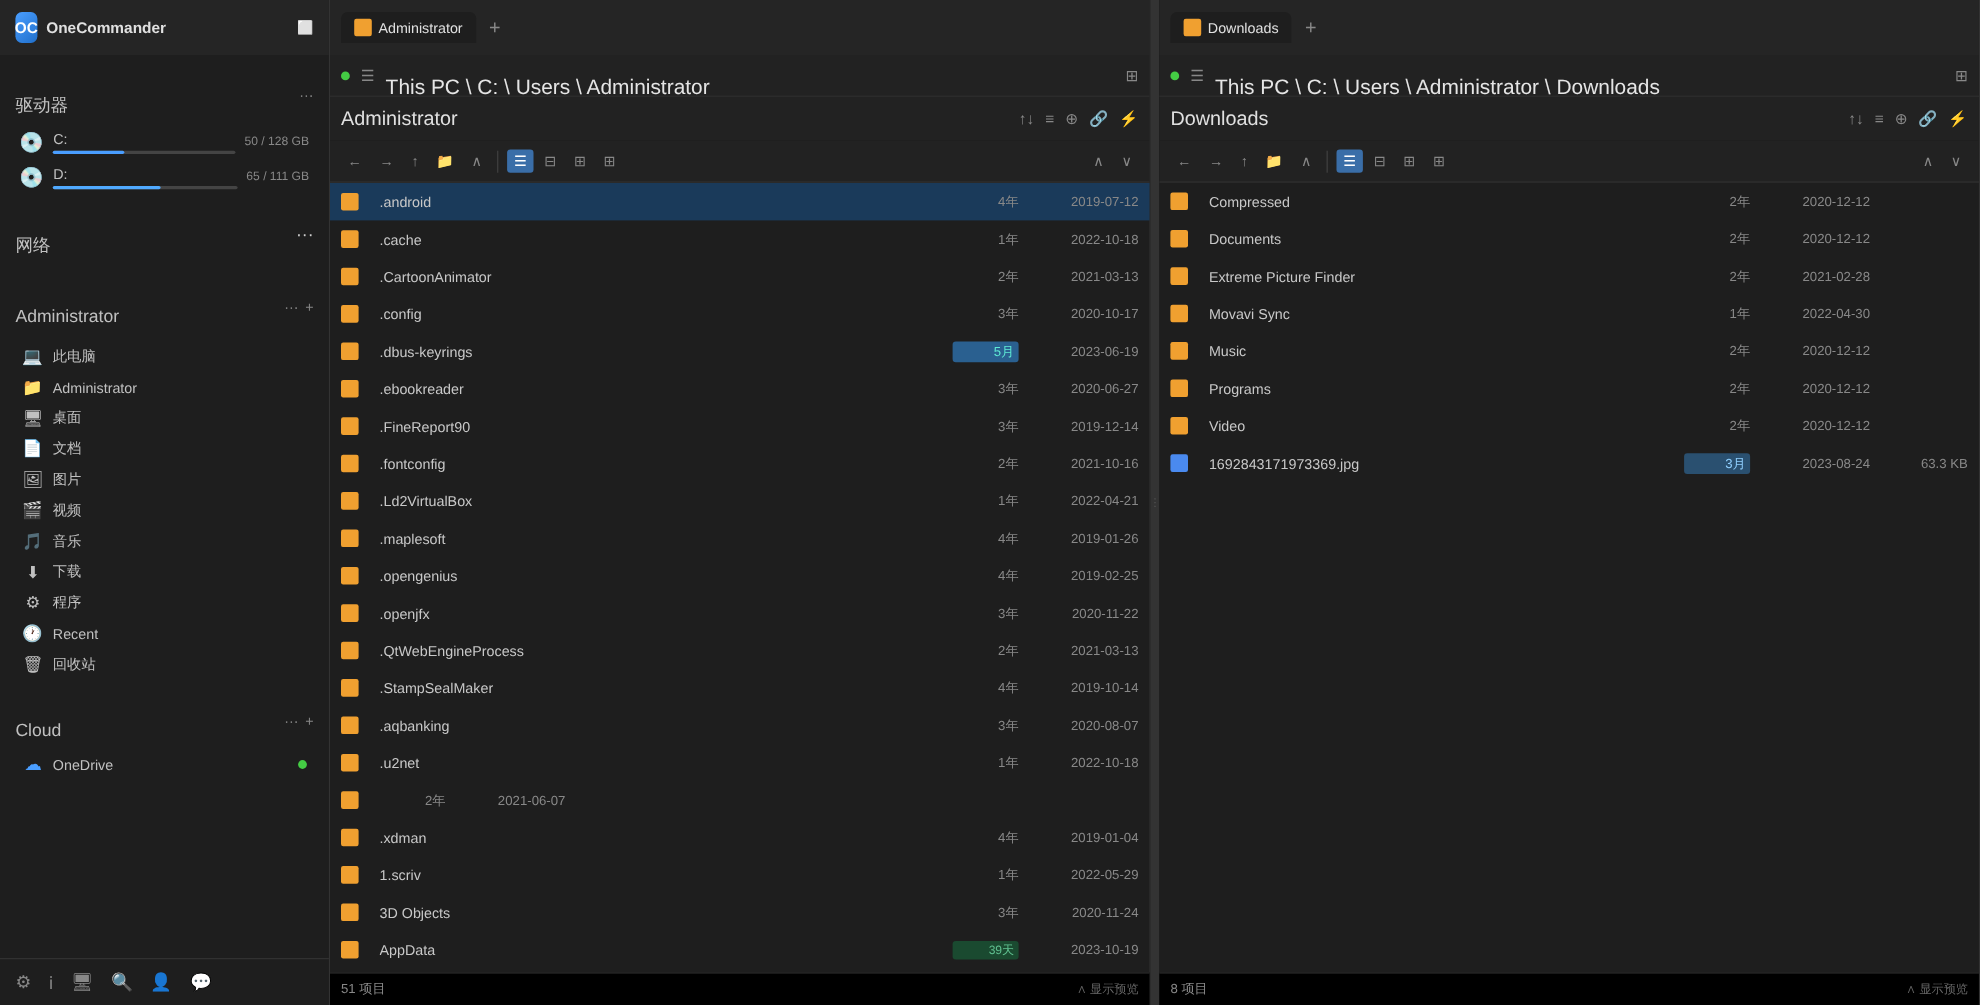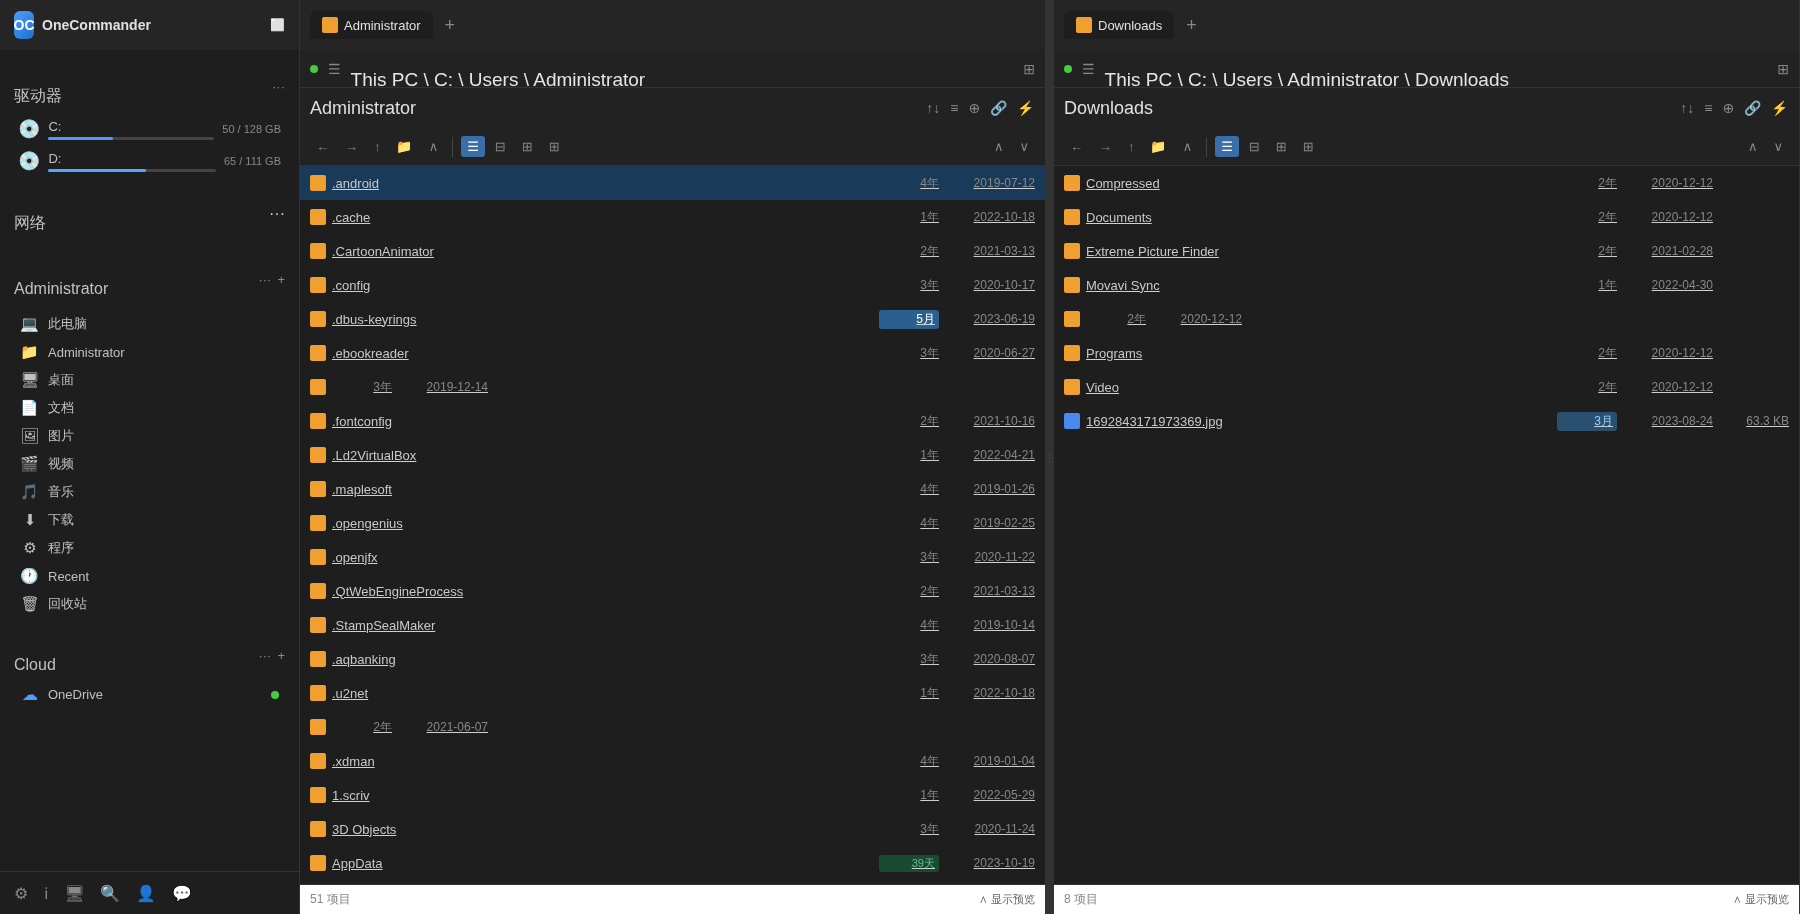--- a/index.html
+++ b/index.html
@@ -339,25 +339,24 @@
 
     .file-list::-webkit-scrollbar-thumb {
       background: #444;
       border-radius: 4px;
     }
 
     .file-row {
       display: flex;
       align-items: center;
       padding: 17px 10px;
-      gap: 6px;
+      gap: 19px;
       cursor: pointer;
       font-size: 13px;
       height: 26px;
-      text-decoration: underline;
     }
     .file-row.selected { background: #1a3a5a; }
 
     .file-row-icon {
       width: 16px;
       height: 16px;
       background: #f0a030;
       border-radius: 2px;
       flex-shrink: 0;
     }
@@ -376,42 +375,42 @@
 
     .file-row-age {
       width: 60px;
       text-align: right;
       color: #888;
       font-size: 12px;
     }
 
     .file-row-age.highlighted-age {
       background: #2a6090;
-      color: #ffffff;
+      color: #5eead4;
       padding: 1px 4px;
       border-radius: 3px;
     }
 
     .file-row-date {
       width: 90px;
       text-align: right;
       color: #888;
       font-size: 12px;
     }
 
     .file-row-size {
       width: 70px;
       text-align: right;
       color: #888;
       font-size: 12px;
     }
 
     .panel-footer {
       height: 30px;
-      background: #ffffff;
+      background: #000000;
       border-top: 1px solid #333;
       display: flex;
       align-items: center;
       padding: 0 10px;
       font-size: 12px;
       color: #888;
       gap: 10px;
     }
 
     .footer-right {
@@ -669,20 +668,21 @@
           <span class="file-row-date">2023-06-19</span>
         </div>
         <div class="file-row">
           <span class="file-row-icon"></span>
           <span class="file-row-name">.ebookreader</span>
           <span class="file-row-age">3年</span>
           <span class="file-row-date">2020-06-27</span>
         </div>
         <div class="file-row">
           <span class="file-row-icon"></span>
+          <span class="file-row-name">.FineReport90</span>
           <span class="file-row-age">3年</span>
           <span class="file-row-date">2019-12-14</span>
         </div>
         <div class="file-row">
           <span class="file-row-icon"></span>
           <span class="file-row-name">.fontconfig</span>
           <span class="file-row-age">2年</span>
           <span class="file-row-date">2021-10-16</span>
         </div>
         <div class="file-row">
@@ -849,20 +849,21 @@
         </div>
         <div class="file-row">
           <span class="file-row-icon"></span>
           <span class="file-row-name">Movavi Sync</span>
           <span class="file-row-age">1年</span>
           <span class="file-row-date">2022-04-30</span>
           <span class="file-row-size"></span>
         </div>
         <div class="file-row">
           <span class="file-row-icon"></span>
+          <span class="file-row-name">Music</span>
           <span class="file-row-age">2年</span>
           <span class="file-row-date">2020-12-12</span>
           <span class="file-row-size"></span>
         </div>
         <div class="file-row">
           <span class="file-row-icon"></span>
           <span class="file-row-name">Programs</span>
           <span class="file-row-age">2年</span>
           <span class="file-row-date">2020-12-12</span>
           <span class="file-row-size"></span>

